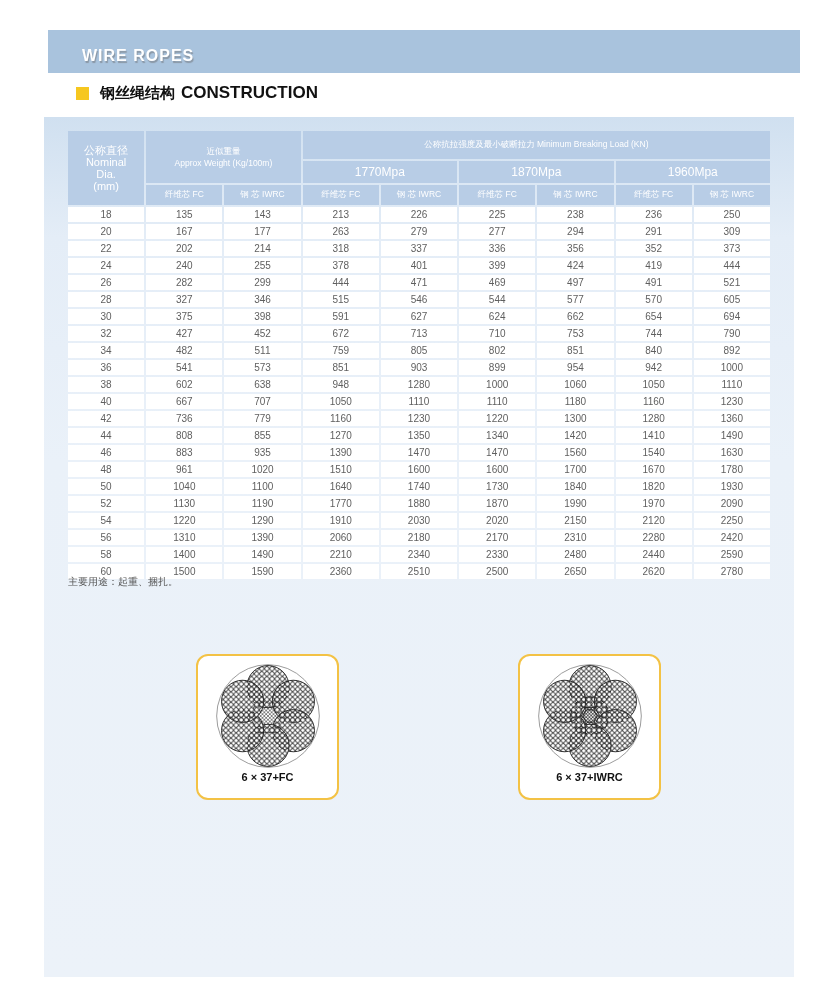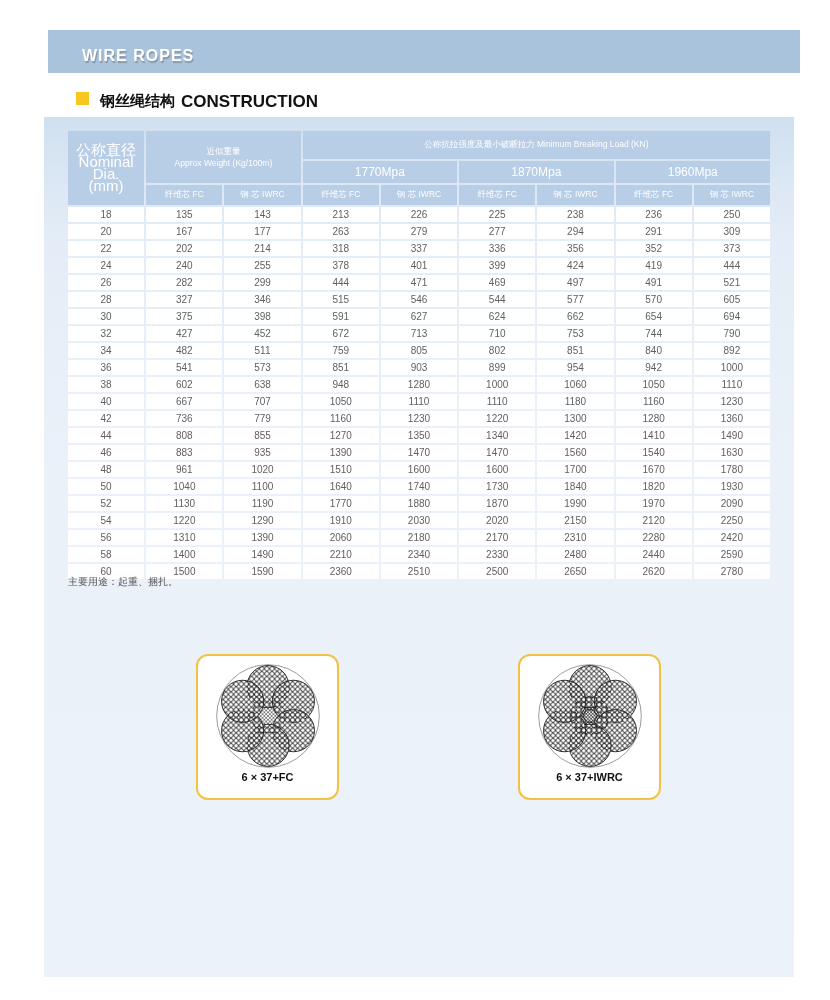--- a/index.html
+++ b/index.html
@@ -16,42 +16,42 @@
   }
   .banner .zh{
     font-size:28px;font-weight:bold;color:#ffffff;letter-spacing:2px;
     text-shadow:2px 2px 1px #8a97a5, 1px 1px 0 #9aa7b5;
   }
   .banner .en{
     font-size:16px;font-weight:bold;color:#ffffff;margin-left:12px;margin-top:8px;
     letter-spacing:1px;text-shadow:1px 2px 1px #8a97a5;
   }
   
-  .section-head{position:absolute;left:48px;top:92px;height:18px;display:flex;align-items:flex-start;padding-left:28px;}
+  .section-head{position:absolute;left:48px;top:84px;height:18px;display:flex;align-items:center;padding-left:28px;}
   .bullet{width:13px;height:13px;background:#f6c71f;margin-right:11px;}
   .section-head .zh{font-size:15px;font-weight:bold;color:#111;}
   .section-head .en{font-size:17px;font-weight:bold;color:#111;margin-left:6px;}
   
   .panel{
     position:absolute;left:44px;top:117px;width:750px;height:860px;
     background:linear-gradient(to bottom,#d0e0f0 0%,#e4edf7 14%,#eaf1f9 40%,#ecf2f9 100%);
   }
   
   table.wire{
     position:absolute;left:22px;top:12px;width:706px;
     border-collapse:separate;border-spacing:2px;table-layout:fixed;
   }
   table.wire th{
     background:#b8cde6;color:#ffffff;font-weight:normal;
     text-align:center;vertical-align:middle;padding:0;
   }
   th.hdr-break{height:28px;font-size:8.5px;}
   th.hdr-mpa{height:22px;font-size:12px;}
   th.hdr-sub{height:20px;font-size:8.5px;}
-  th.hdr-dia{font-size:15px;line-height:12px;}
+  th.hdr-dia{font-size:11px;line-height:12px;}
   th.hdr-weight{font-size:8.5px;line-height:12px;}
   table.wire td{
     background:#ffffff;color:#5f5f5f;font-size:10px;text-align:center;
     height:15px;padding:0;vertical-align:middle;
   }
   
   .note{position:absolute;left:24px;top:458px;font-size:10px;color:#555;}
   
   .card{
     position:absolute;top:537px;width:143px;height:146px;box-sizing:border-box;

